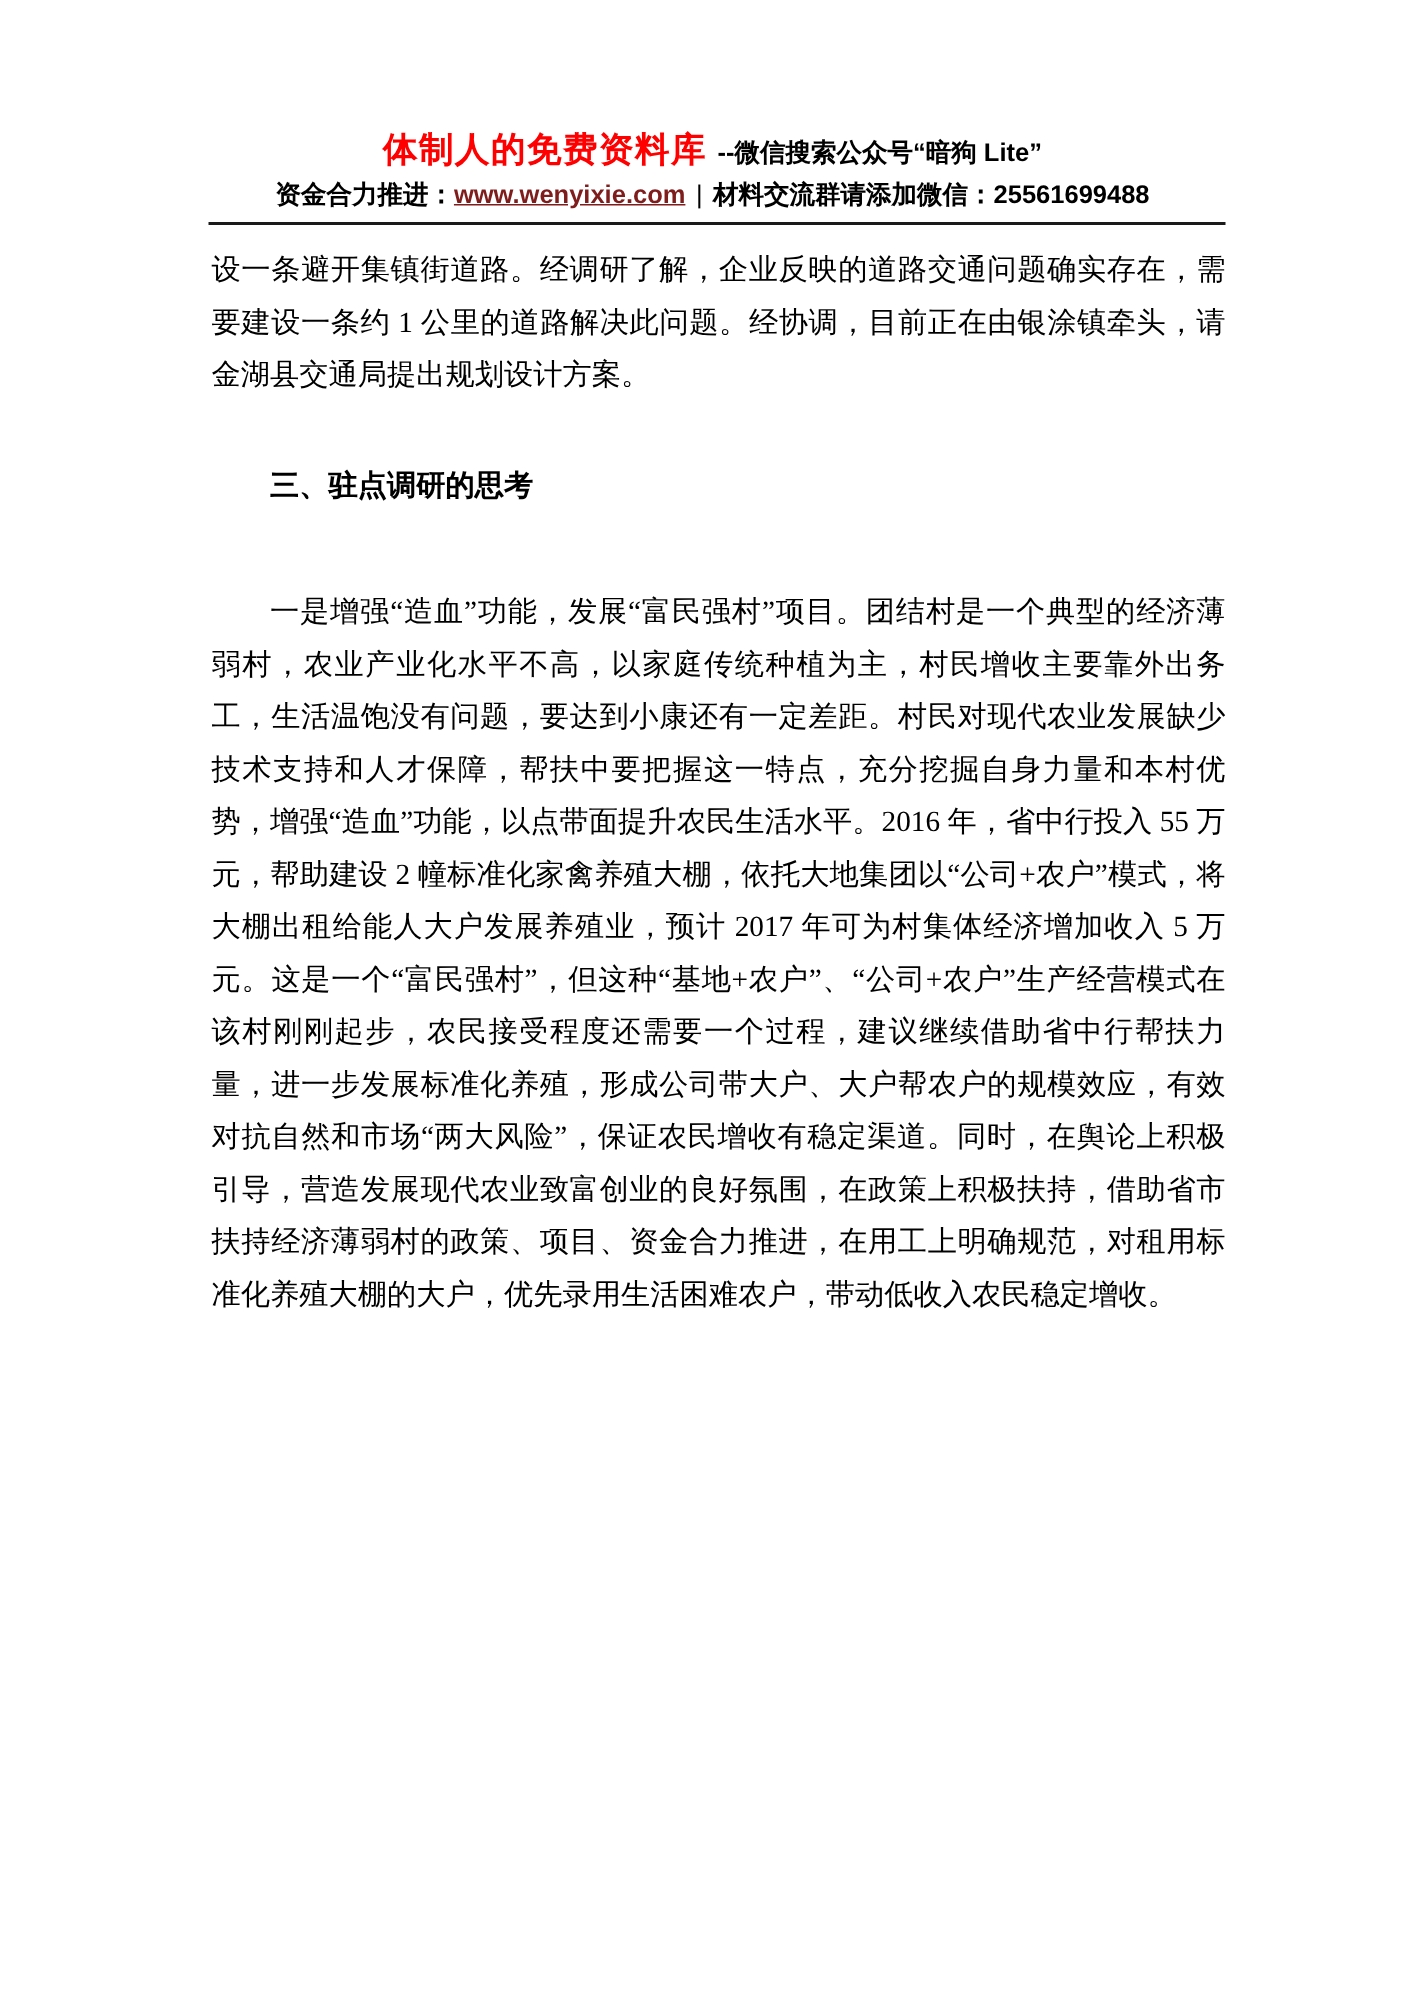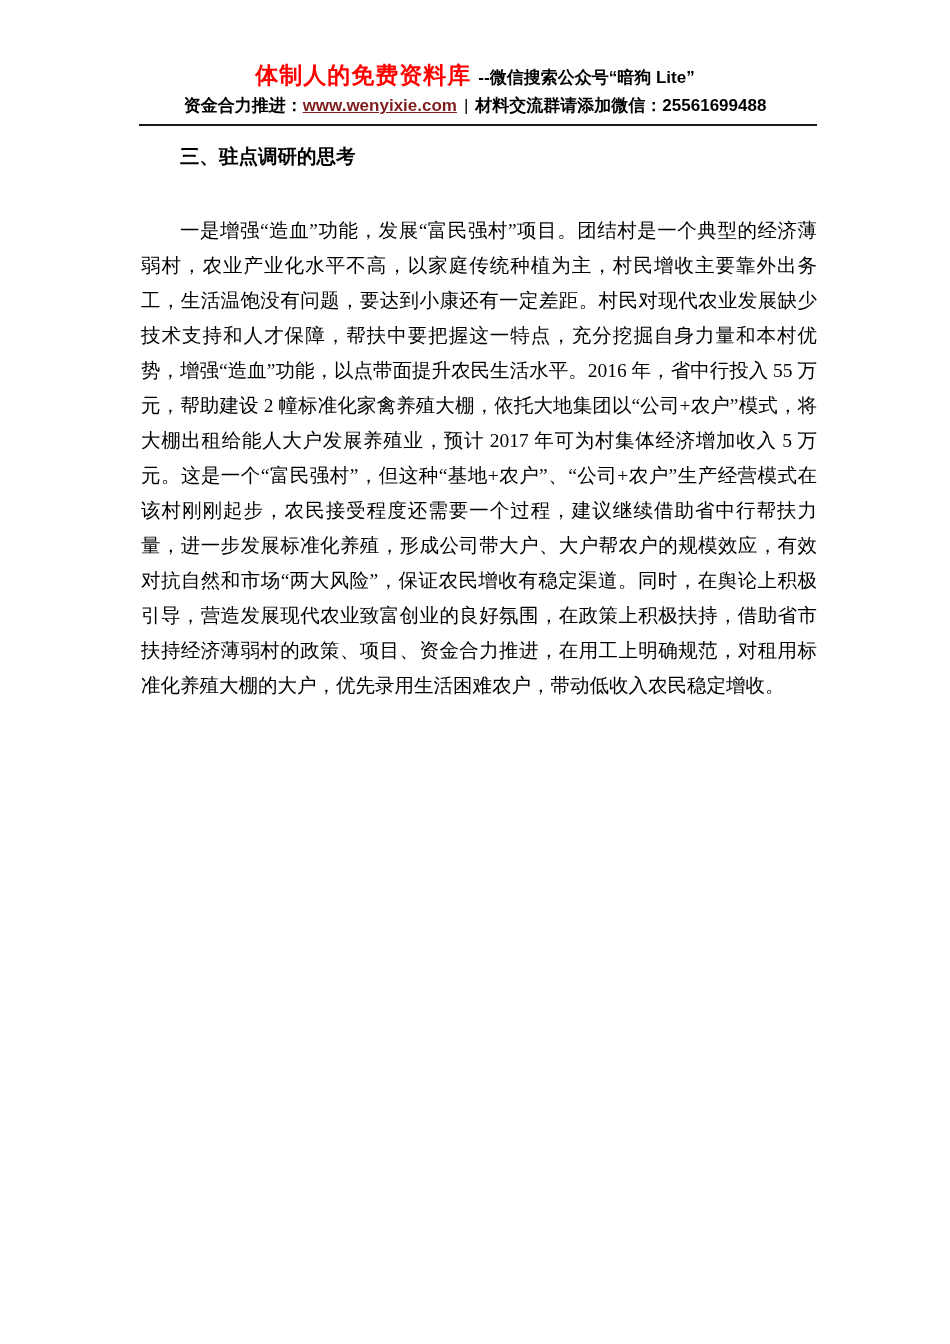--- a/index.html
+++ b/index.html
@@ -9,21 +9,21 @@
     height: 1344px;
     background: #ffffff;
     color: #000000;
     font-family: "Liberation Serif", "DejaVu Serif", serif;
     overflow: hidden;
   }
   .page { width: 950px; height: 1344px; position: relative; }
 
   
   .hdr {
-    padding-top: 60px;
+    padding-top: 84px;
     text-align: center;
     font-family: "Liberation Sans", "DejaVu Sans", sans-serif;
   }
   .hdr-line1 { height: 30px; line-height: 30px; white-space: nowrap; }
   .brand {
     color: #ff0000;
     font-size: 23px;
     font-weight: bold;
     letter-spacing: 1px;
   }
@@ -64,37 +64,38 @@
   .para {
     margin: 0 0 39px 0;
     text-indent: 2em;
   }
   .para.no-indent { text-indent: 0; }
   .heading {
     font-family: "Liberation Sans", "DejaVu Sans", sans-serif;
     font-size: 19.5px;
     font-weight: bold;
     line-height: 35px;
-    margin: 0 0 39px 0;
+    margin: 0 0 49px 0;
     text-indent: 2em;
   }
 </style>
 </head>
 <body>
 
 <div class="page">
 
   <div class="hdr">
     <div class="hdr-line1">
       <span class="brand">体制人的免费资料库</span><span class="tagline">--微信搜索公众号“暗狗 Lite”</span>
     </div>
     <div class="hdr-line2">
       <span>资金合力推进：</span><a class="site-link" href="#">www.wenyixie.com</a><span class="sep">|</span><span>材料交流群请添加微信：25561699488</span>
     </div>
     <div class="rule"></div>
   </div>
 
   <div class="content">
+    <p class="para no-indent">设一条避开集镇街道路。经调研了解，企业反映的道路交通问题确实存在，需要建设一条约 1 公里的道路解决此问题。经协调，目前正在由银涂镇牵头，请金湖县交通局提出规划设计方案。</p>
     <h3 class="heading">三、驻点调研的思考</h3>
     <p class="para">一是增强“造血”功能，发展“富民强村”项目。团结村是一个典型的经济薄弱村，农业产业化水平不高，以家庭传统种植为主，村民增收主要靠外出务工，生活温饱没有问题，要达到小康还有一定差距。村民对现代农业发展缺少技术支持和人才保障，帮扶中要把握这一特点，充分挖掘自身力量和本村优势，增强“造血”功能，以点带面提升农民生活水平。2016 年，省中行投入 55 万元，帮助建设 2 幢标准化家禽养殖大棚，依托大地集团以“公司+农户”模式，将大棚出租给能人大户发展养殖业，预计 2017 年可为村集体经济增加收入 5 万元。这是一个“富民强村”，但这种“基地+农户”、“公司+农户”生产经营模式在该村刚刚起步，农民接受程度还需要一个过程，建议继续借助省中行帮扶力量，进一步发展标准化养殖，形成公司带大户、大户帮农户的规模效应，有效对抗自然和市场“两大风险”，保证农民增收有稳定渠道。同时，在舆论上积极引导，营造发展现代农业致富创业的良好氛围，在政策上积极扶持，借助省市扶持经济薄弱村的政策、项目、资金合力推进，在用工上明确规范，对租用标准化养殖大棚的大户，优先录用生活困难农户，带动低收入农民稳定增收。</p>
   </div>
 
 </div>
 
 </body></html>

